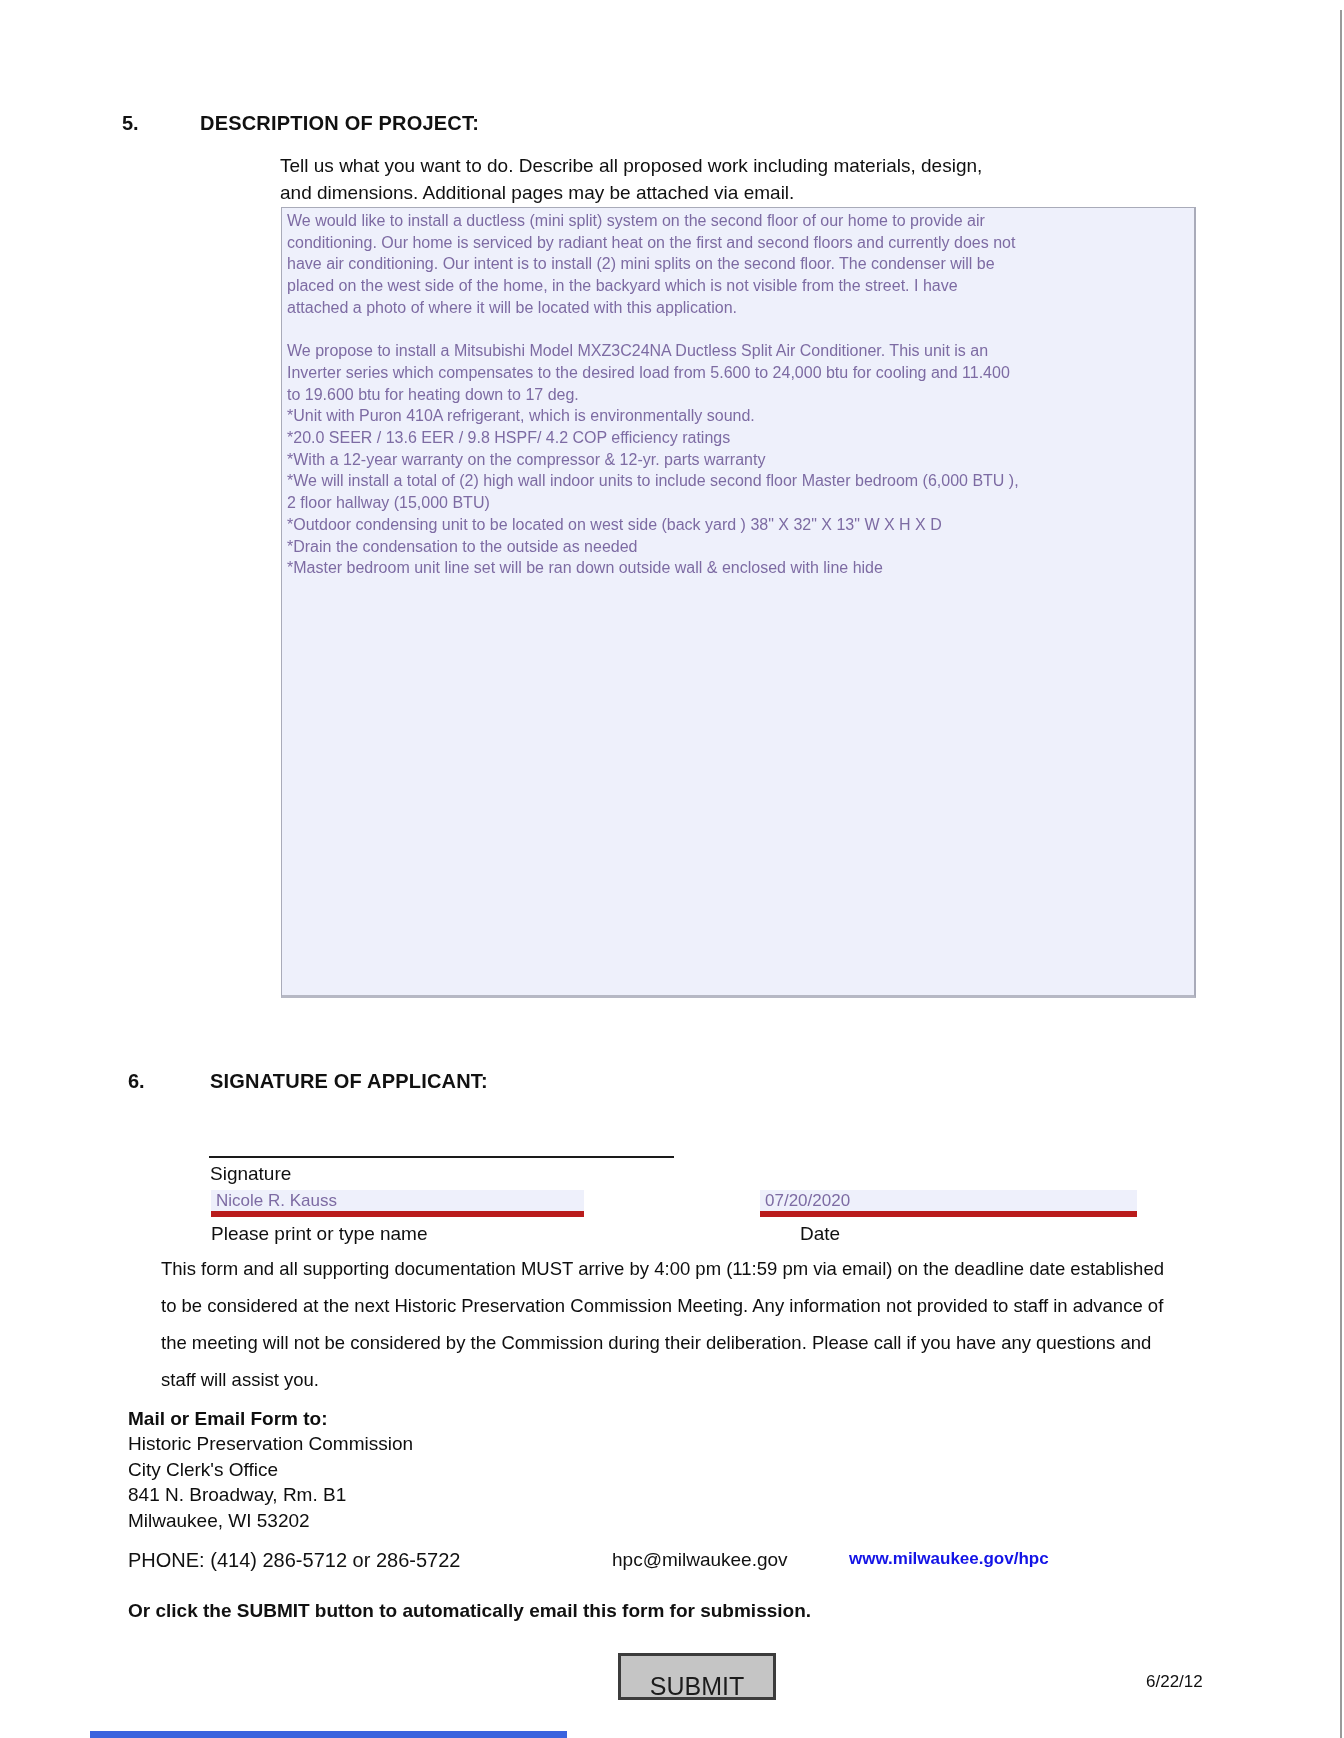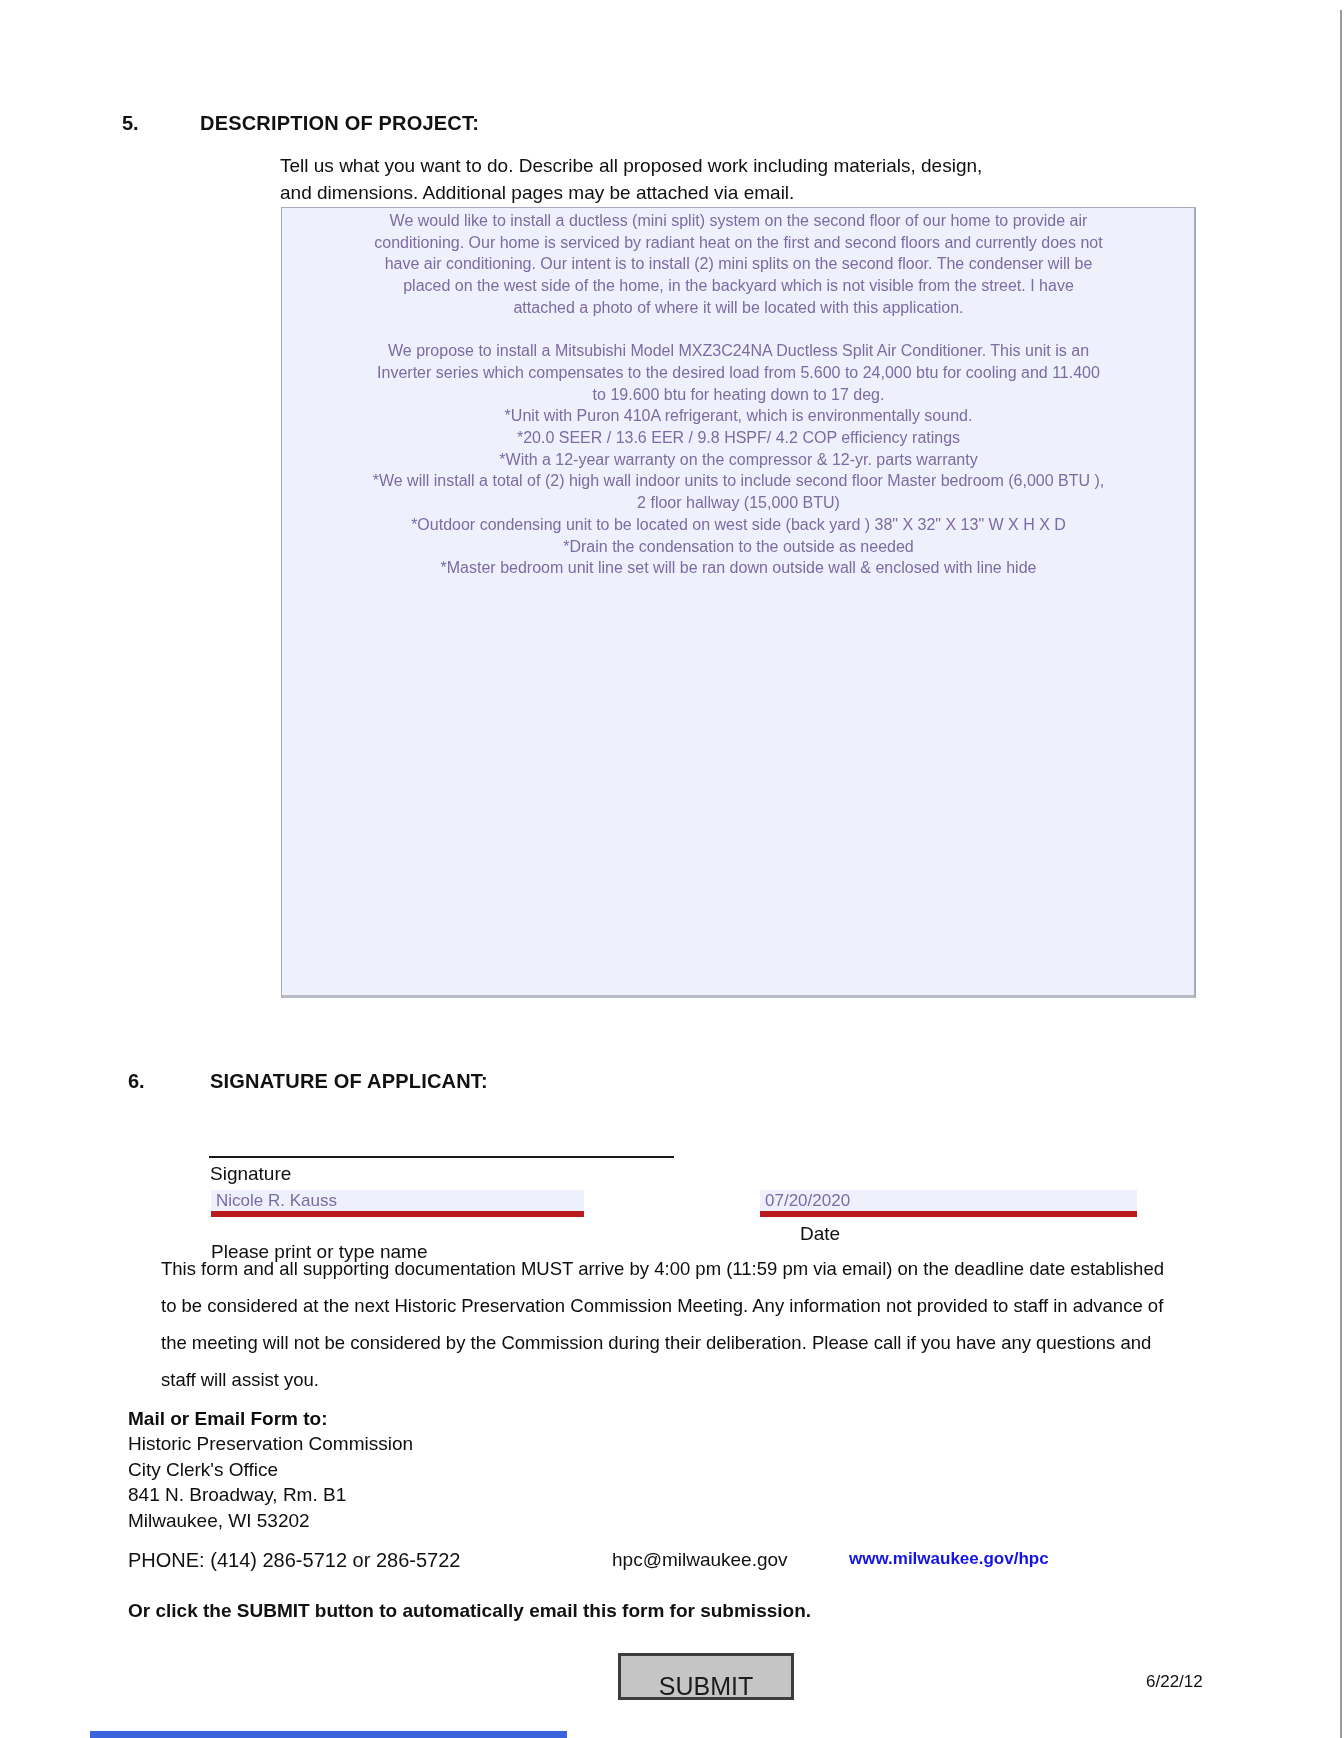--- a/index.html
+++ b/index.html
@@ -70,21 +70,21 @@
   .mail-heading { font-weight: bold; margin-top: 8px; }
 
   .phone-text  { font-weight: normal; font-size: 20px; }
   .email-text  { font-size: 19px; }
   .site-link   { font-weight: bold; font-size: 17px; text-decoration: none; cursor: pointer; }
 
   .submit-note { font-weight: bold; font-size: 19px; }
 
   .submit-btn {
     box-sizing: border-box;
-    width: 176px;
+    width: 158px;
     height: 47px;
     background: #c5c5c5;
     border: 3px solid #3c3c3c;
     font-family: "Liberation Sans", sans-serif;
     font-size: 25px;
     color: #1c1c1c;
     cursor: pointer;
     padding: 16px;
   }
 
@@ -97,21 +97,21 @@
 <body>
 
 <div class="page">
 
   <div class="abs sec-num" style="left:122px; top:112px;">5.</div>
   <div class="abs sec-title" style="left:200px; top:112px;">DESCRIPTION OF PROJECT:</div>
 
   <div class="abs instructions" style="left:280px; top:152px; width:880px;">Tell us what you want to do. Describe all proposed work including materials, design,
 and dimensions. Additional pages may be attached via email.</div>
 
-  <textarea class="abs desc-field" style="left: 281px; top: 207px; width: 915px; height: 791px; text-align: center;" spellcheck="false">We would like to install a ductless (mini split) system on the second floor of our home to provide air
+  <textarea class="abs desc-field" style="left: 281px; top: 207px; width: 915px; height: 791px;" spellcheck="false">We would like to install a ductless (mini split) system on the second floor of our home to provide air
 conditioning. Our home is serviced by radiant heat on the first and second floors and currently does not
 have air conditioning. Our intent is to install (2) mini splits on the second floor. The condenser will be
 placed on the west side of the home, in the backyard which is not visible from the street. I have
 attached a photo of where it will be located with this application.
 
 We propose to install a Mitsubishi Model MXZ3C24NA Ductless Split Air Conditioner. This unit is an
 Inverter series which compensates to the desired load from 5.600 to 24,000 btu for cooling and 11.400
 to 19.600 btu for heating down to 17 deg.
 *Unit with Puron 410A refrigerant, which is environmentally sound.
 *20.0 SEER / 13.6 EER / 9.8 HSPF/ 4.2 COP efficiency ratings
@@ -122,21 +122,21 @@
 *Drain the condensation to the outside as needed
 *Master bedroom unit line set will be ran down outside wall &amp; enclosed with line hide</textarea>
 
   <div class="abs sec-num" style="left:128px; top:1070px;">6.</div>
   <div class="abs sec-title" style="left:210px; top:1070px;">SIGNATURE OF APPLICANT:</div>
 
   <div class="abs sig-line" style="left:209px; top:1156px; width:465px;"></div>
   <div class="abs plain-label" style="left:210px; top:1163px;">Signature</div>
 
   <input class="abs fill-field" style="left: 211px; top: 1190px; width: 373px; height: 27px;" value="Nicole R. Kauss">
-  <div class="abs plain-label" style="left:211px; top:1223px;margin-top:18px;">Please print or type name</div>
+  <div class="abs plain-label" style="left:211px; top:1223px;">Please print or type name</div>
 
   <input class="abs fill-field" style="left: 760px; top: 1190px; width: 377px; height: 27px;" value="07/20/2020">
   <div class="abs plain-label" style="left:800px; top:1223px;">Date</div>
 
   <div class="abs deadline-note" style="left:113px; top:1250px; width:1230px;margin-left:48px;">This form and all supporting documentation MUST arrive by 4:00 pm (11:59 pm via email) on the deadline date established
 to be considered at the next Historic Preservation Commission Meeting. Any information not provided to staff in advance of
 the meeting will not be considered by the Commission during their deliberation. Please call if you have any questions and
 staff will assist you.</div>
 
   <div class="abs mail-block" style="left:128px; top:1398px;">

